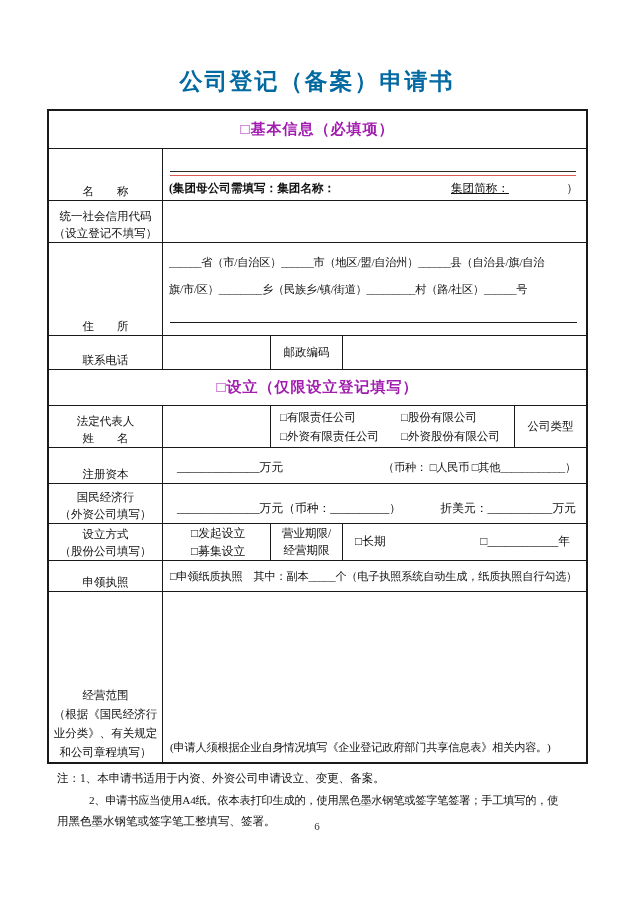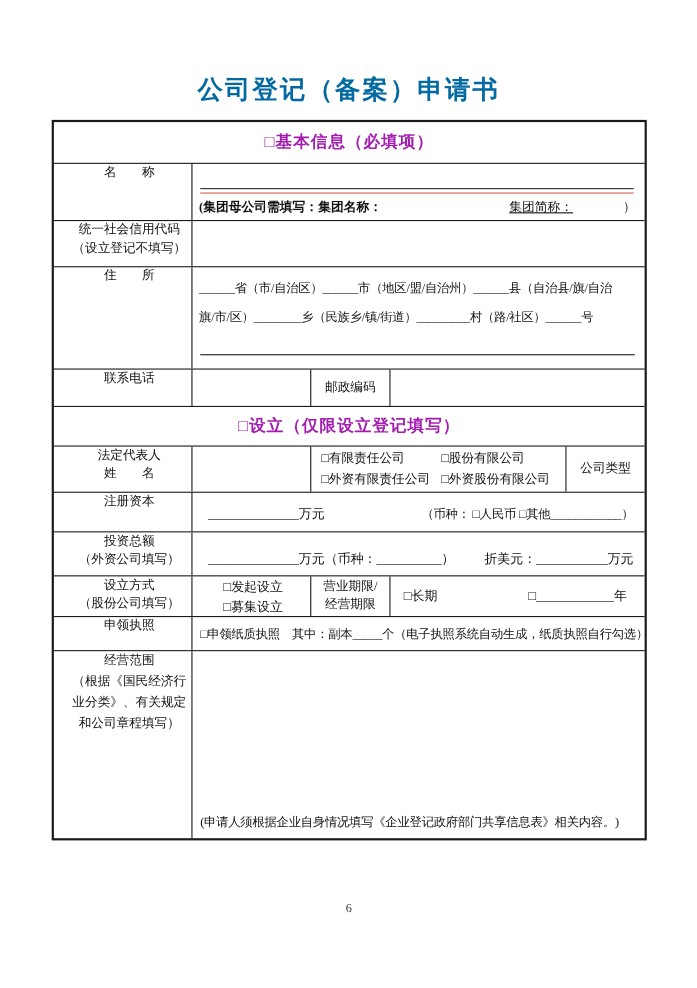--- a/index.html
+++ b/index.html
@@ -18,22 +18,22 @@
     position:absolute; left:47px; top:109px; width:541px;
     border:2px solid #1a1a1a; display:flex; flex-direction:column;
     background:#fff;
   }
   .trow { display:flex; border-top:1px solid #1a1a1a; }
   .trow:first-child { border-top:none; }
   .tcell { position:relative; border-left:1px solid #1a1a1a; }
   .tcell:first-child { border-left:none; }
   .label-cell {
     flex:0 0 113px; display:flex; flex-direction:column;
-    align-items:center; justify-content:flex-start;
-    font-size:11.5px; line-height:17px; text-align:center; white-space:nowrap;margin-left:12px;
+    align-items:center; justify-content:flex-end;
+    font-size:11.5px; line-height:17px; text-align:center; white-space:nowrap;
   }
   .mid-cell   { flex:0 0 108px; }
   .small-cell { flex:0 0 72px; display:flex; flex-direction:column; align-items:center; justify-content:center; font-size:11.5px; line-height:17px; white-space:nowrap; }
   .value-cell { flex:1 1 auto; }
   .sec-header {
     display:flex; align-items:center; justify-content:center;
     font-family:"Liberation Sans","DejaVu Sans",sans-serif;
     font-weight:bold; font-size:15px; letter-spacing:1px; color:#a21caf;
   }
   .r-h1     { height:37px; }
@@ -182,21 +182,21 @@
         <span>注册资本</span>
       </div>
       <div class="tcell value-cell cap-cell">
         <span class="pre">______________万元</span>
         <span class="pre cap-right tight">（币种：  □人民币      □其他____________）</span>
       </div>
     </div>
 
     <div class="trow r-inv">
       <div class="tcell label-cell">
-        <span>投资总额</span>
+        <span>国民经济行</span>
         <span>（外资公司填写）</span>
       </div>
       <div class="tcell value-cell inv-cell">
         <span class="pre">______________万元（币种：__________）</span>
         <span class="pre inv-right">折美元：___________万元</span>
       </div>
     </div>
 
     <div class="trow r-method">
       <div class="tcell label-cell">
@@ -235,16 +235,21 @@
         <span>业分类》、有关规定</span>
         <span>和公司章程填写）</span>
       </div>
       <div class="tcell value-cell scope-cell">
         <span class="tight">(申请人须根据企业自身情况填写《企业登记政府部门共享信息表》相关内容。)</span>
       </div>
     </div>
 
   </div>
 
+  <div class="notes">
+    <div>注：1、本申请书适用于内资、外资公司申请设立、变更、备案。</div>
+    <div class="indent tight">2、申请书应当使用A4纸。依本表打印生成的，使用黑色墨水钢笔或签字笔签署；手工填写的，使</div>
+    <div>用黑色墨水钢笔或签字笔工整填写、签署。</div>
+  </div>
 
   <div class="page-num">6</div>
 
 </div>
 
 </body></html>

